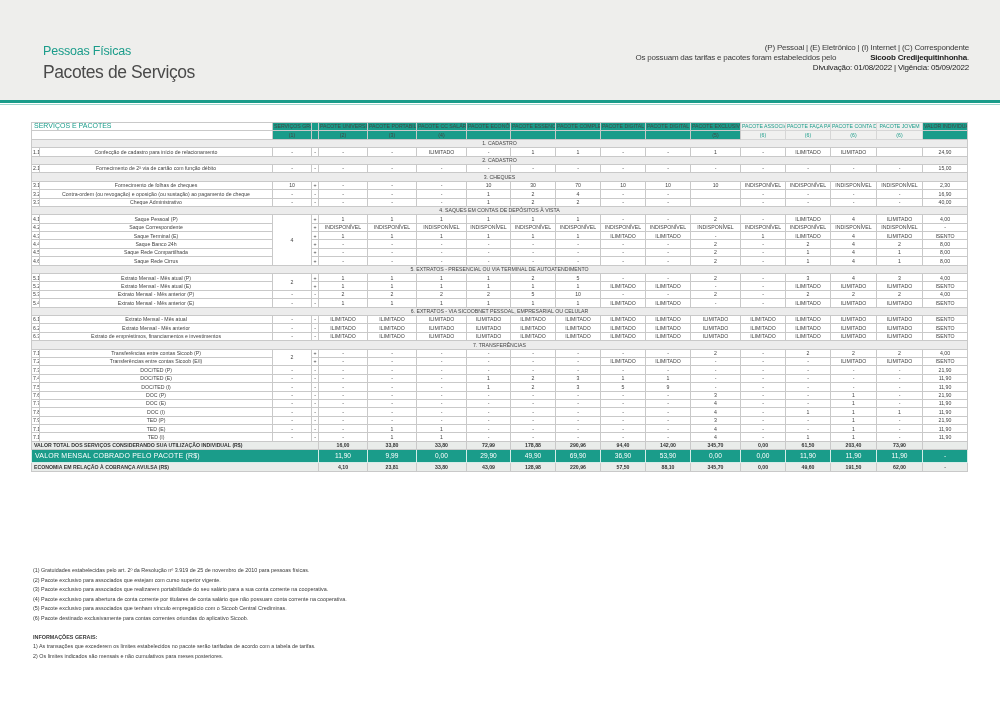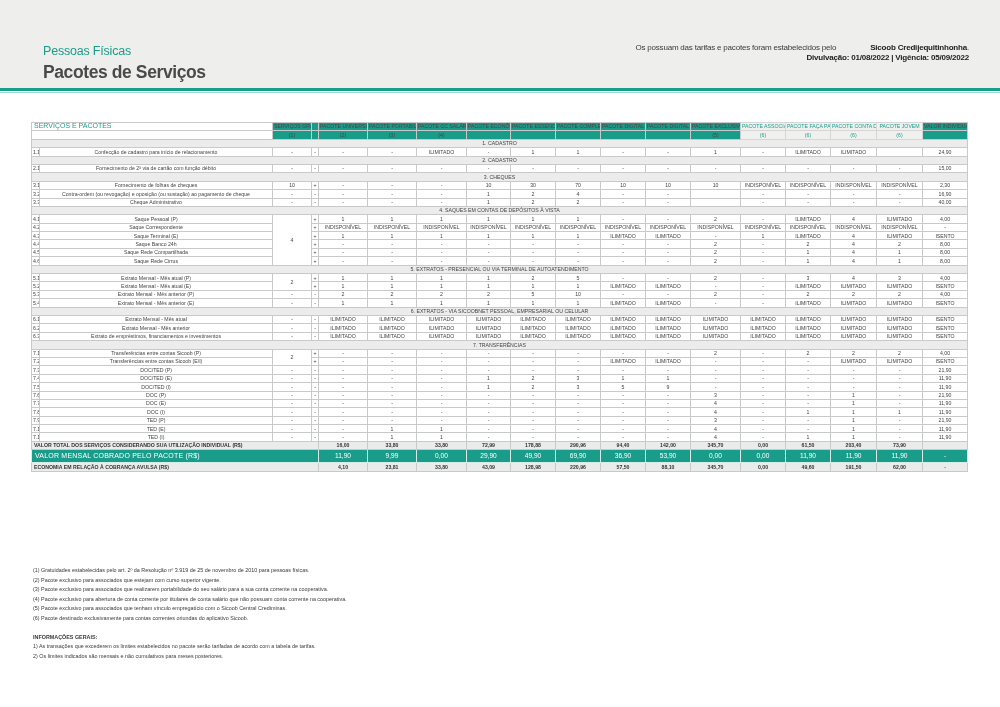--- a/index.html
+++ b/index.html
@@ -1,22 +1,22 @@
 <!DOCTYPE html>
 <html><head>
 <meta charset="utf-8">
 <style>
   * { box-sizing: border-box; margin: 0; padding: 0; }
   html, body { width: 1000px; height: 707px; background: #ffffff; overflow: hidden; }
   body { font-family: "Liberation Sans", sans-serif; color: #3a3a3a; position: relative; }
 
-  .header-band { position: absolute; left: 0; top: 0; width: 1000px; height: 91px; background: #eeeeec; border-bottom: 3px solid #1a9c8a; }
+  .header-band { position: absolute; left: 0; top: 0; width: 1000px; height: 103px; background: #eeeeec; border-bottom: 3px solid #1a9c8a; }
   .header-band:after { content: ""; position: absolute; left: 0; right: 0; bottom: -5px; height: 1px; background: #9fd6cd; }
   .kicker { position: absolute; left: 43px; top: 44px; font-size: 12.5px; color: #1a9c8a; letter-spacing: -0.2px; }
-  .title { position: absolute; left: 43px; top: 62px; font-size: 17.5px; font-weight: bold; color: #4a4a4a; letter-spacing: -0.4px; }
+  .title { position: absolute; left: 43px; top: 62px; font-size: 17.5px; font-weight: normal; color: #4a4a4a; letter-spacing: -0.4px; }
   .legend { position: absolute; right: 31px; top: 43px; text-align: right; font-size: 8px; line-height: 10px; color: #3a3a3a; letter-spacing: -0.2px; }
   .legend b { color: #222; margin-left: 32px; }
 
   table.grid { position: absolute; left: 31px; top: 122px; border-collapse: collapse; table-layout: fixed; width: 936px; }
   table.grid td, table.grid th { border: 1px solid #c9c9c9; font-size: 5.2px; line-height: 6.4px; height: 8.4px; text-align: center; padding: 0 1px; white-space: nowrap; overflow: hidden; color: #444; font-weight: normal; }
   th.hdr { background: #1a9c8a; color: #fff; font-weight: bold; font-size: 5px; line-height: 6.4px; height: 31px; white-space: normal; border-color: #e6f3f1; }
   th.hdr.light { background: #f0f0ef; color: #1a9c8a; border-color: #d6d6d6; }
   th.hdr.main { background: #fff; color: #1a9c8a; text-align: left; font-size: 7px; padding-left: 2px; border-color: #c9c9c9; }
   th.num { background: #1a9c8a; color: #fff; height: 8px; font-size: 5px; border-color: #e6f3f1; }
   th.num.light { background: #f0f0ef; color: #1a9c8a; border-color: #d6d6d6; }
@@ -34,22 +34,23 @@
   .notes { position: absolute; left: 33px; top: 566px; font-size: 5.4px; line-height: 9.6px; color: #3a3a3a; }
   .notes .gh { font-weight: bold; margin-top: 9px; }
 </style>
 </head>
 <body>
 
 <div class="header-band">
   <div class="kicker">Pessoas Físicas</div>
   <div class="title">Pacotes de Serviços</div>
   <div class="legend">
+    <div>(P) Pessoal | (E) Eletrônico | (I) Internet | (C) Correspondente</div>
     <div><span>Os possuam das tarifas e pacotes foram estabelecidos pelo </span><b>Sicoob Credijequitinhonha</b><span>.</span></div>
-    <div style="font-weight:bold;color:#222">Divulvação: 01/08/2022 | Vigência: 05/09/2022</div>
+    <div style="font-weight:normal;color:#222">Divulvação: 01/08/2022 | Vigência: 05/09/2022</div>
   </div>
 </div>
 
 <table class="grid">
   <colgroup>
     <col style="width:8px">
       <col style="width:233px">
       <col style="width:39px">
       <col style="width:7px">
     <col style="width:49px">

